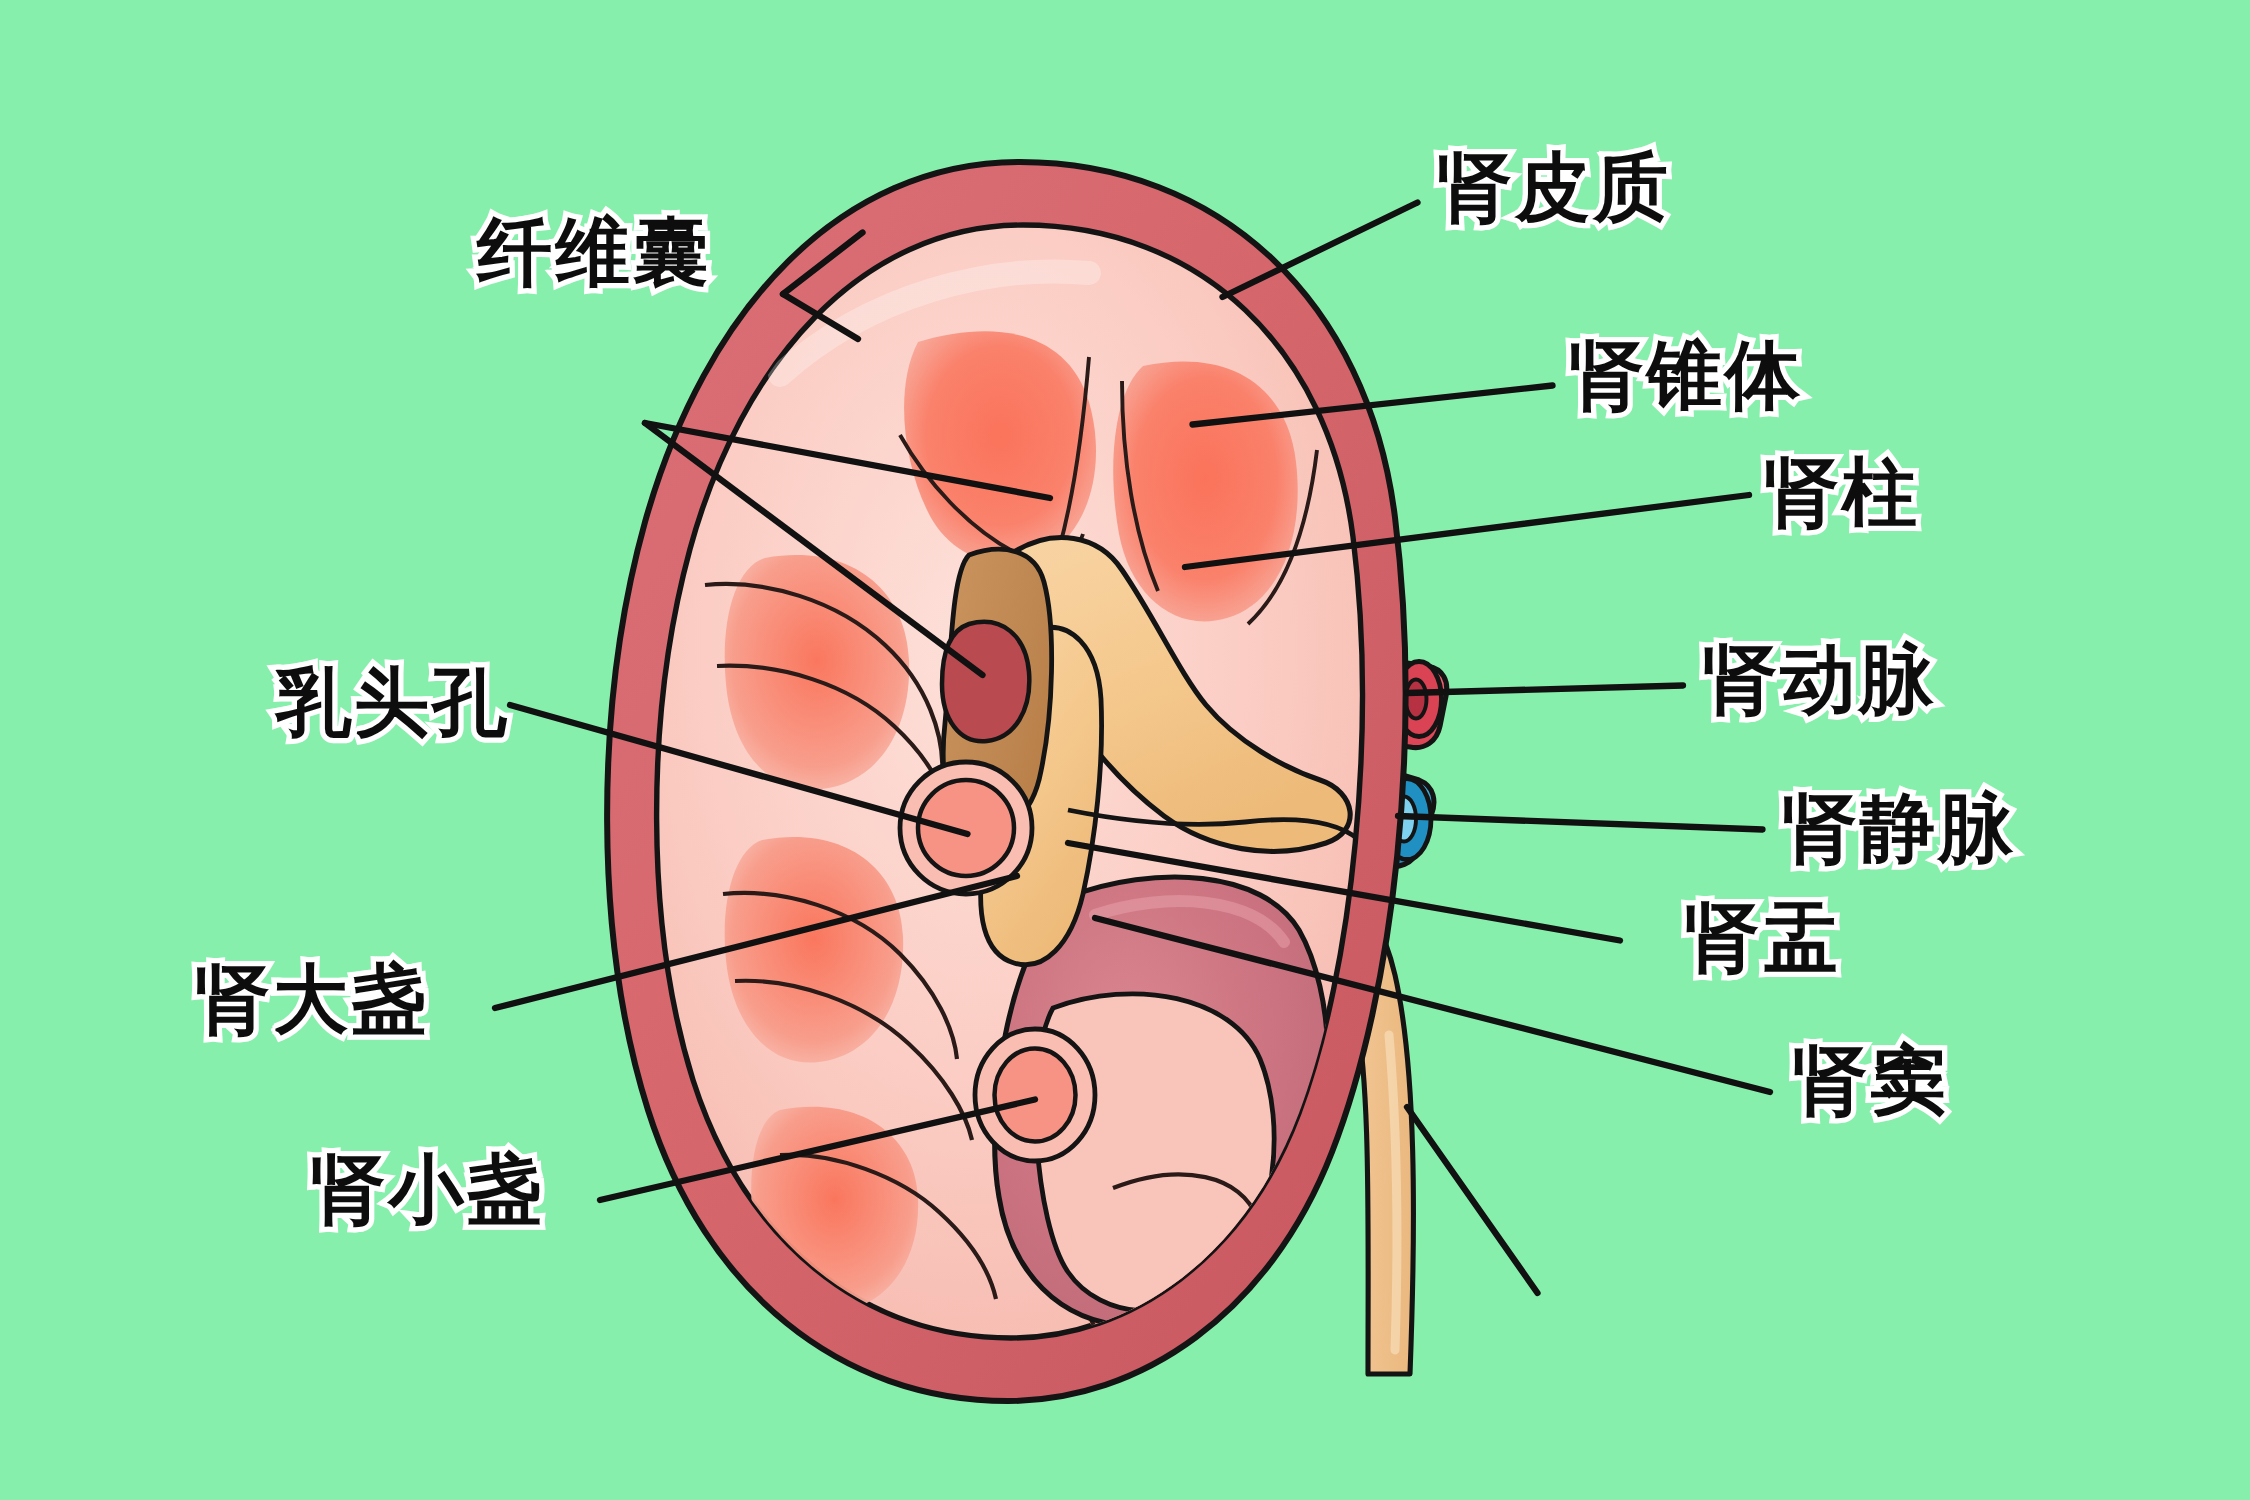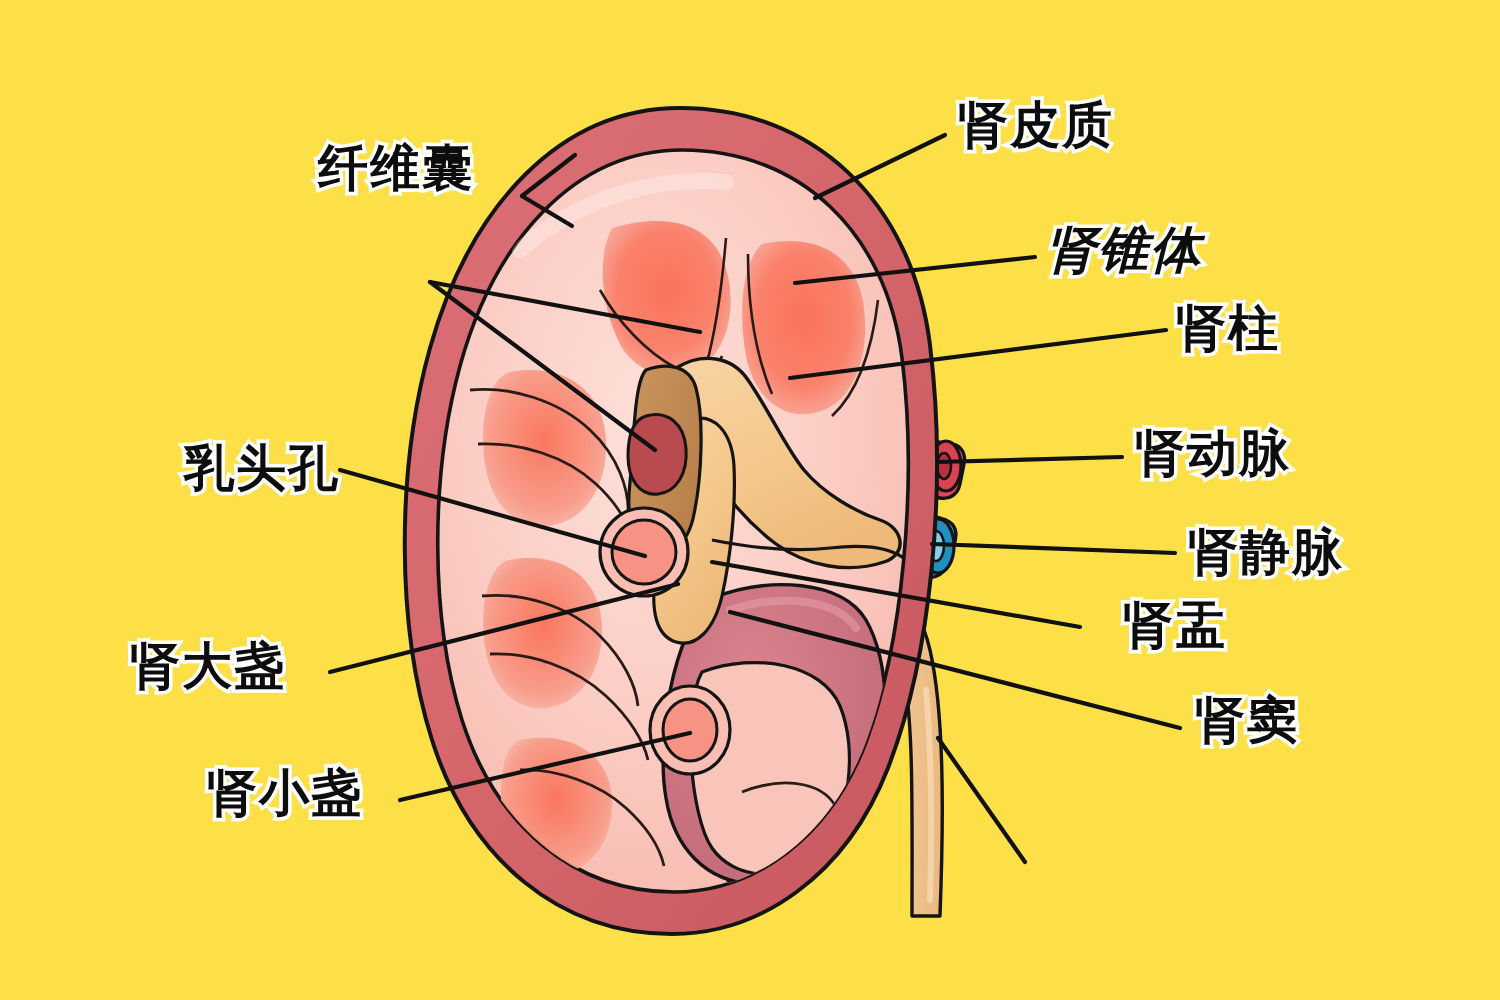--- a/index.html
+++ b/index.html
@@ -5,21 +5,21 @@
 <style>
   html, body {
     margin: 0;
     padding: 0;
     background: #a7b4cc;
   }
   #stage {
     position: relative;
     width: 1500px;
     height: 1000px;
-    background: #fde047;
+    background: #86efac;
     overflow: hidden;
     font-family: "DejaVu Sans", "Liberation Sans", sans-serif;
   }
   #art {
     position: absolute;
     inset: 0;
     width: 1500px;
     height: 1000px;
   }
   .lbl {
@@ -223,20 +223,20 @@
       <line x1="1180" y1="728" x2="730" y2="612"></line>
       <line x1="1025" y1="862" x2="938" y2="738"></line>
     </g>
   </svg>
 
   <div class="lbl" style="left:318px;  top:143px;">纤维囊</div>
   <div class="lbl" style="left:150px;  top:443px;margin-left:34px;">乳头孔</div>
   <div class="lbl" style="left:130px;  top:641px;">肾大盏</div>
   <div class="lbl" style="left:207px;  top:768px;">肾小盏</div>
   <div class="lbl" style="left:958px;  top:100px;">肾皮质</div>
-  <div class="lbl" style="left:1046px; top:225px;font-style:italic;">肾锥体</div>
+  <div class="lbl" style="left:1046px; top:225px;">肾锥体</div>
   <div class="lbl" style="left:1176px; top:303px;">肾柱</div>
   <div class="lbl" style="left:1188px; top:527px;">肾静脉</div>
   <div class="lbl" style="left:1135px; top:428px;">肾动脉</div>
   <div class="lbl" style="left:1123px; top:600px;">肾盂</div>
   <div class="lbl" style="left:1195px; top:695px;">肾窦</div>
 
 </div>
 
 </body></html>

